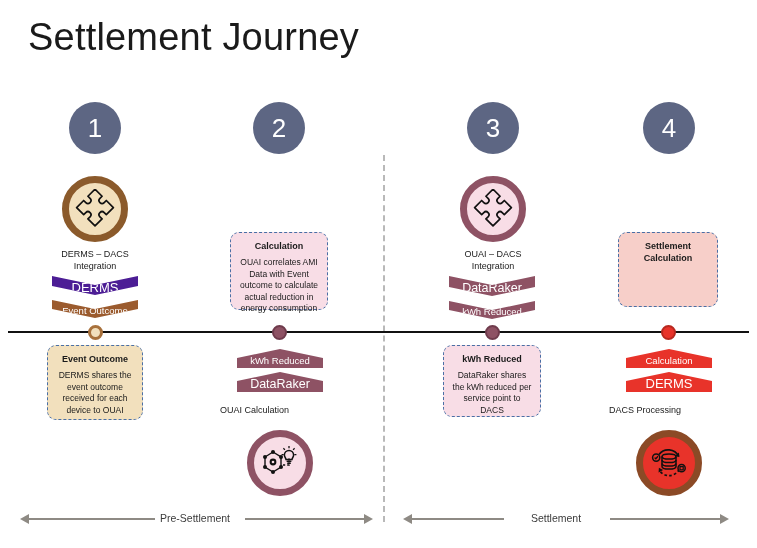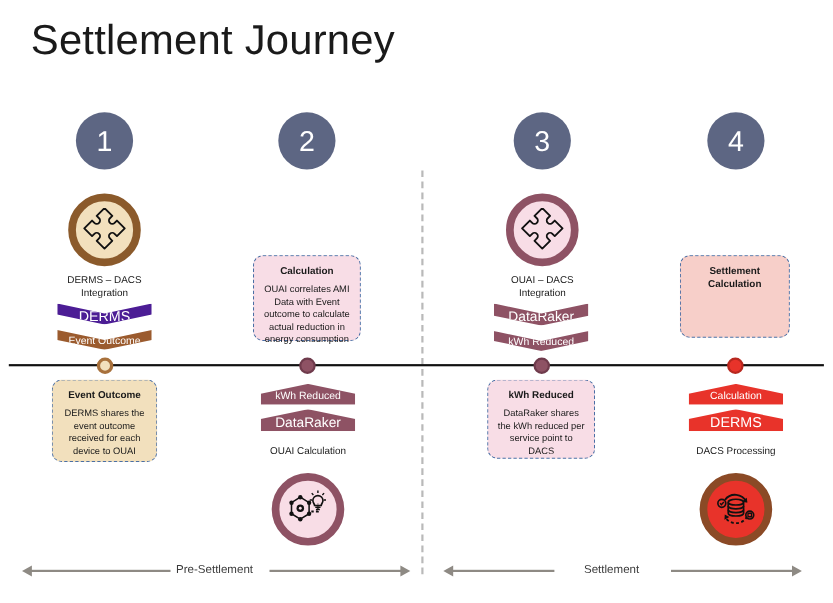--- a/index.html
+++ b/index.html
@@ -81,21 +81,21 @@
     position:absolute;width:15px;height:15px;border-radius:50%;
     box-sizing:border-box;
   }
 
   
   .cap{
     position:absolute;text-align:center;
     font-size:9px;line-height:12px;color:#1a1a1a;
   }
   .cap-sm{
-    position:absolute;text-align:center;
+    position:absolute;
     font-size:9px;line-height:12px;color:#1a1a1a;
   }
 
   
   .phase-label{
     position:absolute;font-size:10.5px;color:#3b3b3b;text-align:center;
     white-space:nowrap;
   }
   .arrow-line{
     position:absolute;height:2px;background:#8e8a84;

